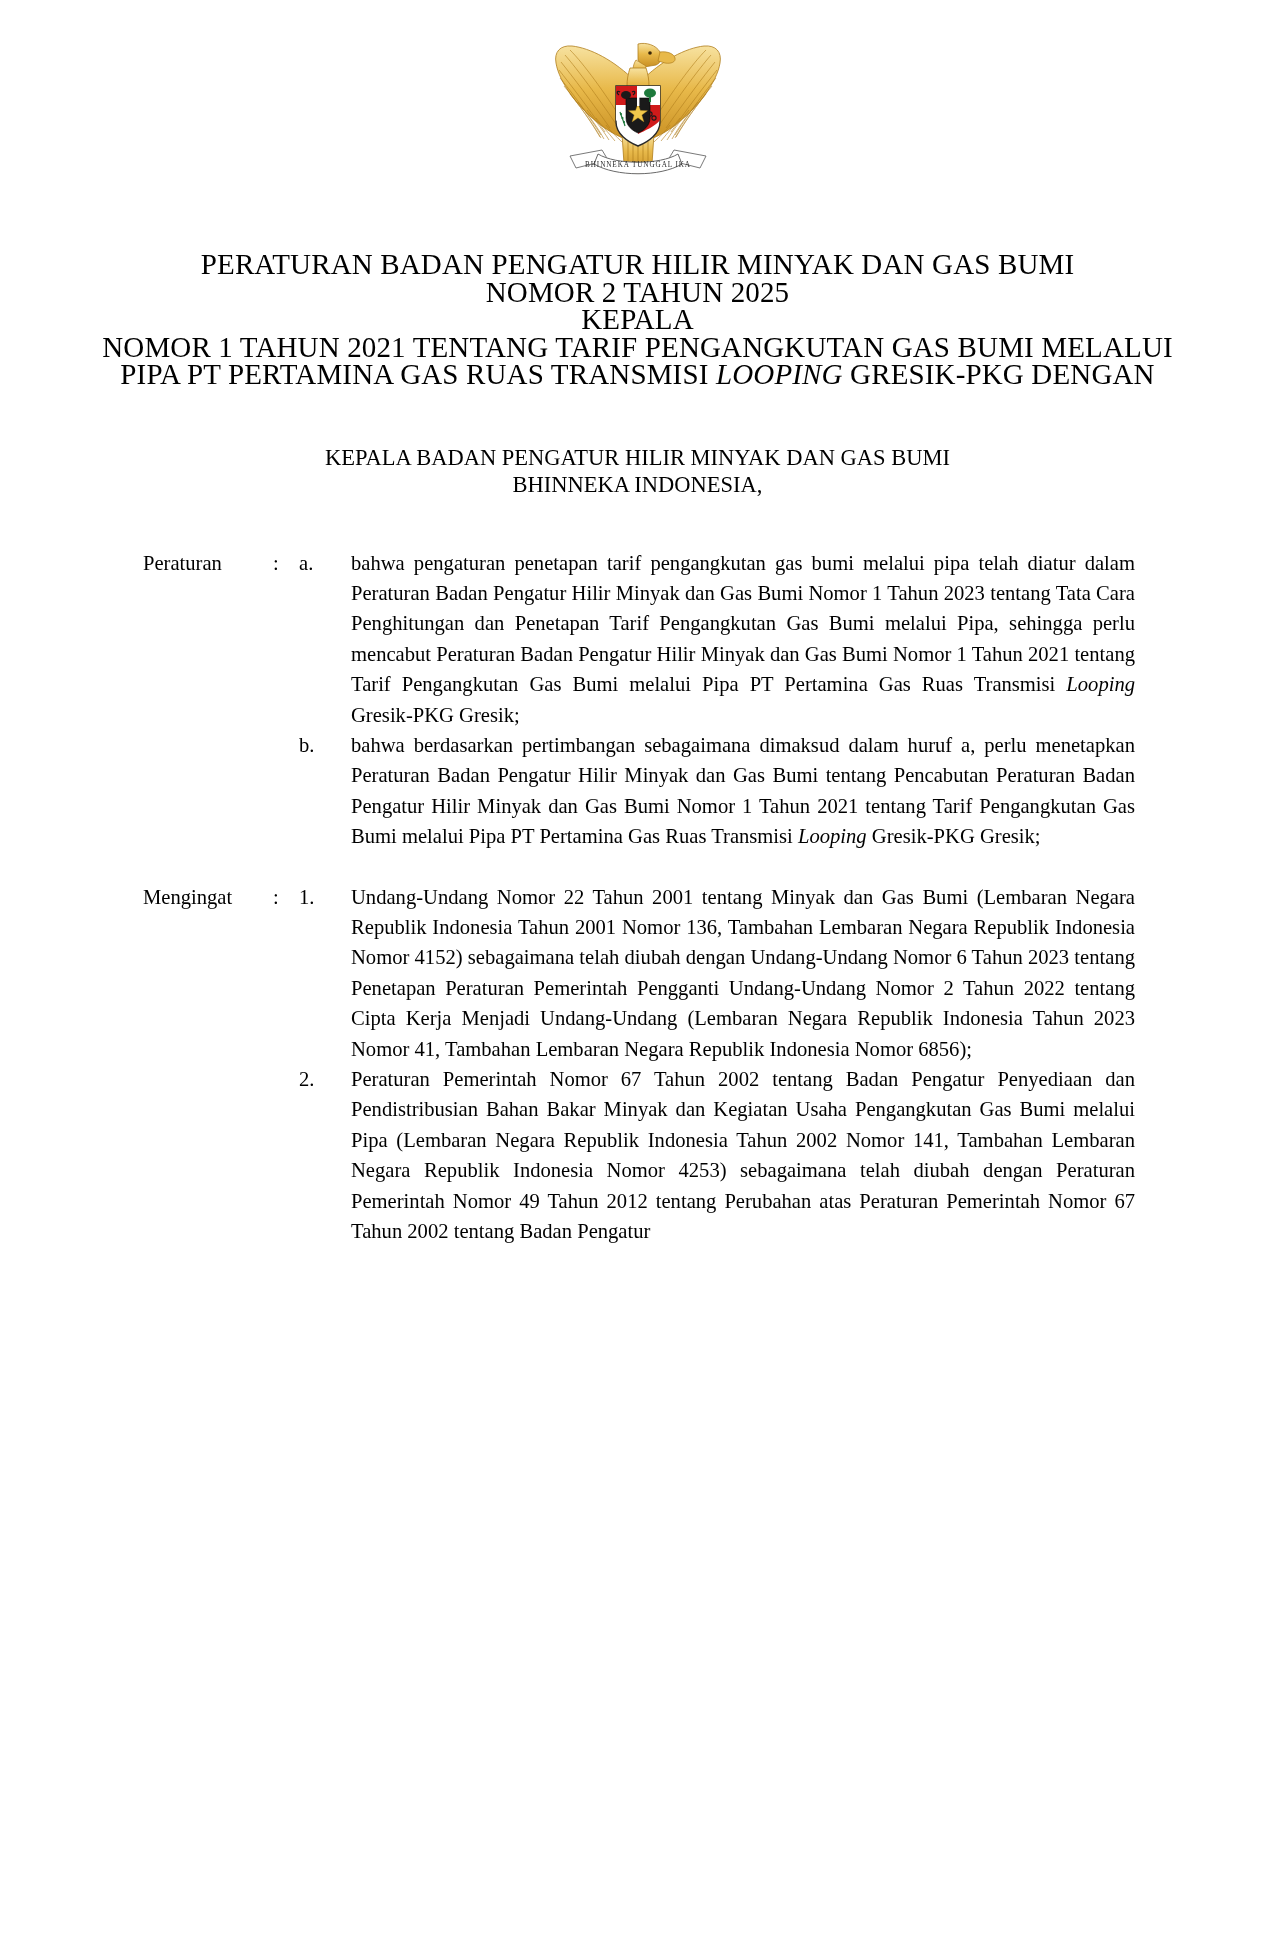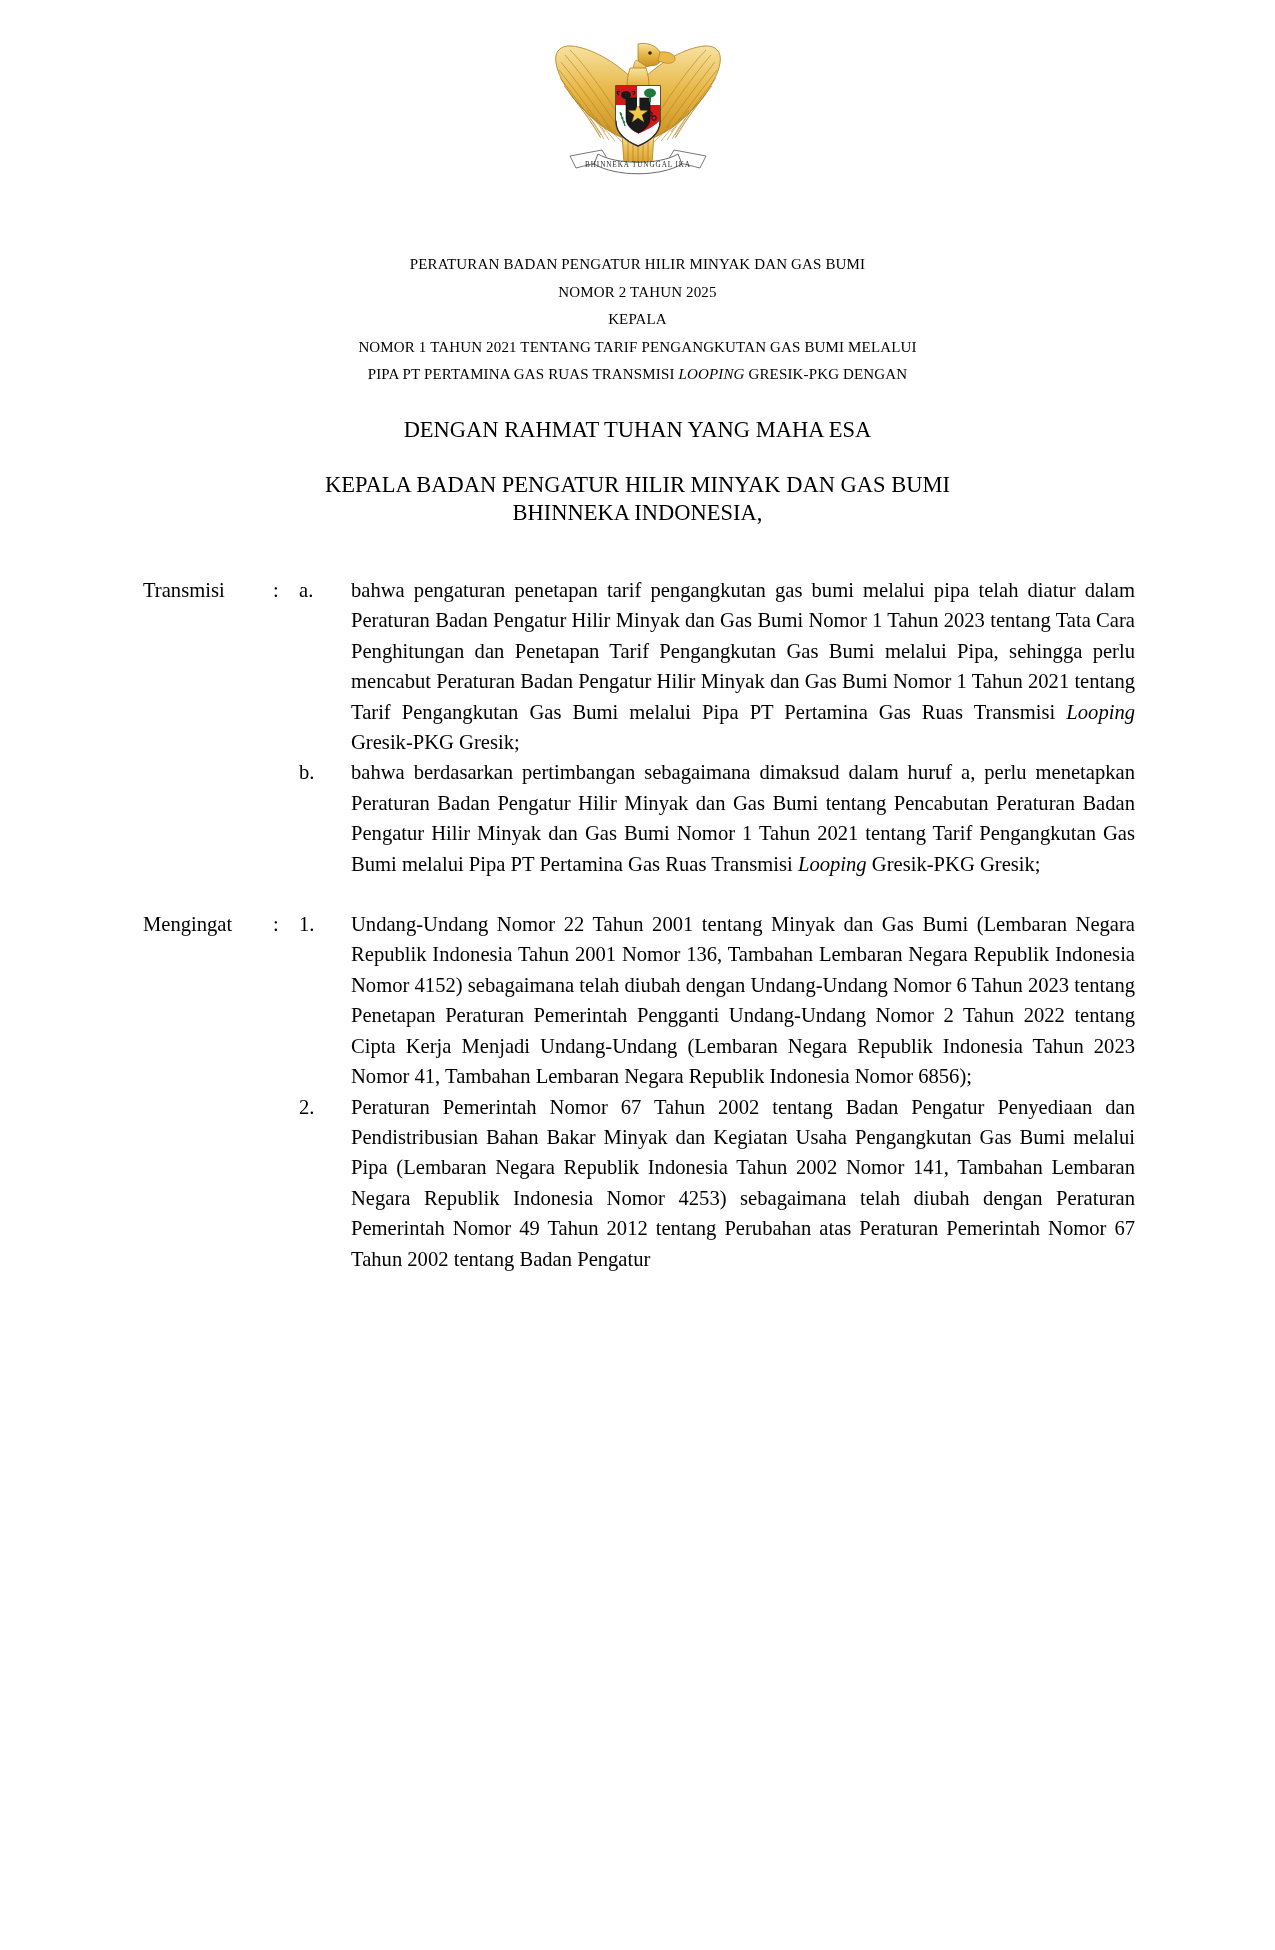--- a/index.html
+++ b/index.html
@@ -26,21 +26,21 @@
     display: flex;
     justify-content: center;
     padding-top: 30px;
     height: 215px;
   }
   .emblem { display: block; }
 
   
   .title-block {
     text-align: center;
-    font-size: 15px;
+    font-size: 29px;
     line-height: 27.5px;
     letter-spacing: 0.15px;
     margin-top: 36px;
   }
   .title-line { white-space: nowrap; }
   .title-line i { font-style: italic; }
 
   .gap-sm { height: 27px; }
   .gap-md { height: 28px; }
 
@@ -218,36 +218,33 @@
   <div class="title-block">
     <div class="title-line">PERATURAN BADAN PENGATUR HILIR MINYAK DAN GAS BUMI</div>
     <div class="title-line">NOMOR 2 TAHUN 2025</div>
     <div class="title-line">KEPALA</div>
     <div class="title-line">NOMOR 1 TAHUN 2021 TENTANG TARIF PENGANGKUTAN GAS BUMI MELALUI</div>
     <div class="title-line"><span>PIPA PT PERTAMINA GAS RUAS TRANSMISI </span><i>LOOPING</i><span> GRESIK-PKG DENGAN</span></div>
   </div>
 
   <div class="gap-sm"></div>
 
-  <div class="subtitle-block">
-    <div>DENGAN RAHMAT TUHAN YANG MAHA ESA</div>
-  </div>
 
   <div class="gap-md"></div>
 
   <div class="subtitle-block">
     <div>KEPALA BADAN PENGATUR HILIR MINYAK DAN GAS BUMI</div>
     <div>BHINNEKA INDONESIA,</div>
   </div>
 
   <div class="body-area">
 
     <div class="clause-group">
       <div class="clause-row">
-        <div class="lbl">Transmisi</div>
+        <div class="lbl">Peraturan</div>
         <div class="colon">:</div>
         <div class="marker">a.</div>
         <div class="ctext"><span>bahwa pengaturan penetapan tarif pengangkutan gas bumi melalui pipa telah diatur dalam Peraturan Badan Pengatur Hilir Minyak dan Gas Bumi Nomor 1 Tahun 2023 tentang Tata Cara Penghitungan dan Penetapan Tarif Pengangkutan Gas Bumi melalui Pipa, sehingga perlu mencabut Peraturan Badan Pengatur Hilir Minyak dan Gas Bumi Nomor 1 Tahun 2021 tentang Tarif Pengangkutan Gas Bumi melalui Pipa PT Pertamina Gas Ruas Transmisi </span><i>Looping</i><span> Gresik-PKG Gresik;</span></div>
       </div>
 
       <div class="clause-row">
         <div class="lbl"></div>
         <div class="colon"></div>
         <div class="marker">b.</div>
         <div class="ctext"><span>bahwa berdasarkan pertimbangan sebagaimana dimaksud dalam huruf a, perlu menetapkan Peraturan Badan Pengatur Hilir Minyak dan Gas Bumi tentang Pencabutan Peraturan Badan Pengatur Hilir Minyak dan Gas Bumi Nomor 1 Tahun 2021 tentang Tarif Pengangkutan Gas Bumi melalui Pipa PT Pertamina Gas Ruas Transmisi </span><i>Looping</i><span> Gresik-PKG Gresik;</span></div>

